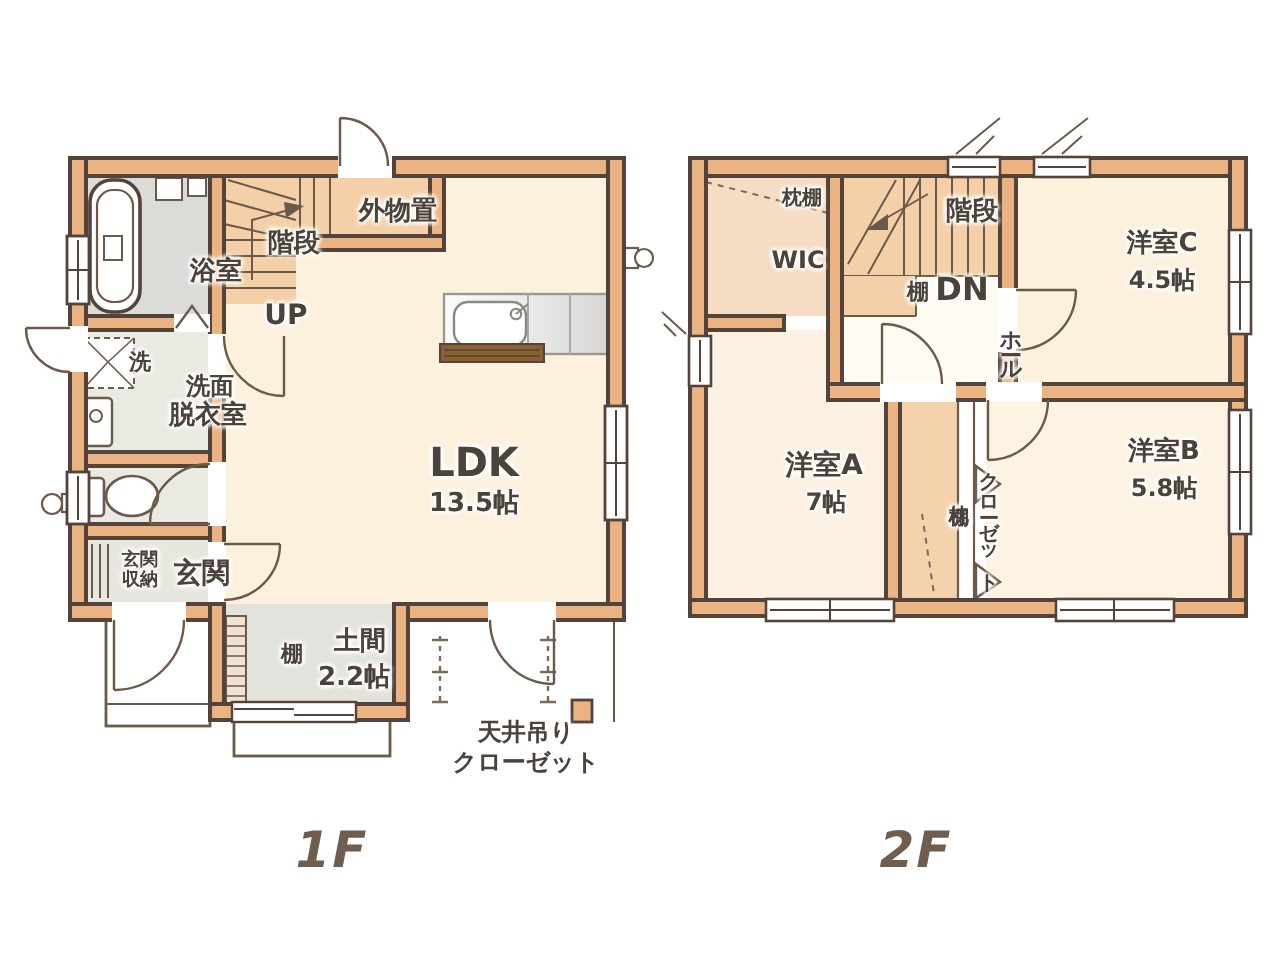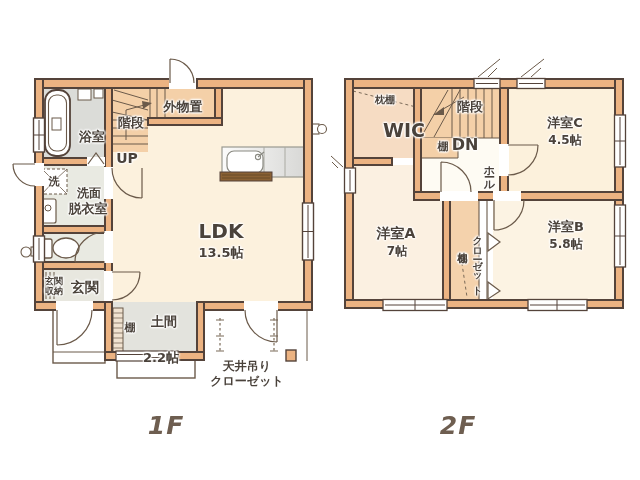--- a/index.html
+++ b/index.html
@@ -1,21 +1,21 @@
 <!DOCTYPE html>
 <html><head>
 <meta charset="utf-8">
 <style>
   html,body{margin:0;padding:0;background:#ffffff;}
   #canvas{position:relative;width:640px;height:480px;background:#ffffff;overflow:hidden;
           font-family:"DejaVu Sans",sans-serif;}
   #plan-svg{position:absolute;left:0;top:0;}
   .lbl{position:absolute;transform:translate(-50%,-50%);white-space:nowrap;color:#4a423b;
        font-weight:600;line-height:1;
-       text-shadow:-1px 0 2px #fff,1px 0 2px #fff,0 -1px 2px #fff,0 1px 2px #fff,0 0 3px #fff;}
+       text-shadow:-1px 0 2px #fff,1px 0 2px #fff,0 -1px 2px #fff,0 1px 2px #fff,0 0 3px #fff;margin-left:16px;}
   .v{writing-mode:vertical-rl;transform:translate(-50%,-50%);letter-spacing:1px;}
   .floorlbl{position:absolute;transform:translate(-50%,-50%);font-style:italic;font-weight:600;
        color:#6e5e50;font-size:25px;letter-spacing:1px;text-align:center;}
 </style>
 </head>
 <body>
 
 <div id="canvas">
 
 <svg id="plan-svg" width="640" height="480" viewBox="0 0 640 480">
@@ -291,28 +291,28 @@
 <span class="lbl" style="left:183px;top:106px;font-size:13px">外物置</span>
 <span class="lbl" style="left:127px;top:158px;font-size:14px">UP</span>
 <span class="lbl" style="left:54px;top:181px;font-size:11px">洗</span>
 <span class="lbl" style="left:89px;top:193px;font-size:12px">洗面</span>
 <span class="lbl" style="left:88px;top:208px;font-size:13px">脱衣室</span>
 <span class="lbl" style="left:54px;top:281px;font-size:9px">玄関</span>
 <span class="lbl" style="left:54px;top:291px;font-size:9px">収納</span>
 <span class="lbl" style="left:85px;top:287px;font-size:14px">玄関</span>
 <span class="lbl" style="left:130px;top:327px;font-size:11px">棚</span>
 <span class="lbl" style="left:164px;top:321px;font-size:13px">土間</span>
-<span class="lbl" style="left:161px;top:357px;font-size:13px">2.2帖</span>
+<span class="lbl" style="left:161px;top:339px;font-size:13px">2.2帖</span>
 <span class="lbl" style="left:221px;top:231px;font-size:20px">LDK</span>
 <span class="lbl" style="left:221px;top:252px;font-size:13px">13.5帖</span>
 <span class="lbl" style="left:247px;top:366px;font-size:12px">天井吊り</span>
 <span class="lbl" style="left:247px;top:381px;font-size:12px">クローゼット</span>
 
 <span class="lbl" style="left:385px;top:100px;font-size:10px">枕棚</span>
-<span class="lbl" style="left:404px;top:130px;font-size:19px">WIC</span>
+<span class="lbl" style="left:383px;top:130px;font-size:12px">WIC</span>
 <span class="lbl" style="left:470px;top:106px;font-size:13px">階段</span>
 <span class="lbl" style="left:443px;top:146px;font-size:11px">棚</span>
 <span class="lbl" style="left:465px;top:145px;font-size:16px">DN</span>
 <span class="lbl v" style="left:489px;top:172px;font-size:11px">ホール</span>
 <span class="lbl" style="left:565px;top:122px;font-size:13px">洋室C</span>
 <span class="lbl" style="left:565px;top:140px;font-size:12px">4.5帖</span>
 <span class="lbl" style="left:396px;top:233px;font-size:14px">洋室A</span>
 <span class="lbl" style="left:397px;top:251px;font-size:12px">7帖</span>
 <span class="lbl" style="left:566px;top:226px;font-size:13px">洋室B</span>
 <span class="lbl" style="left:566px;top:244px;font-size:12px">5.8帖</span>

